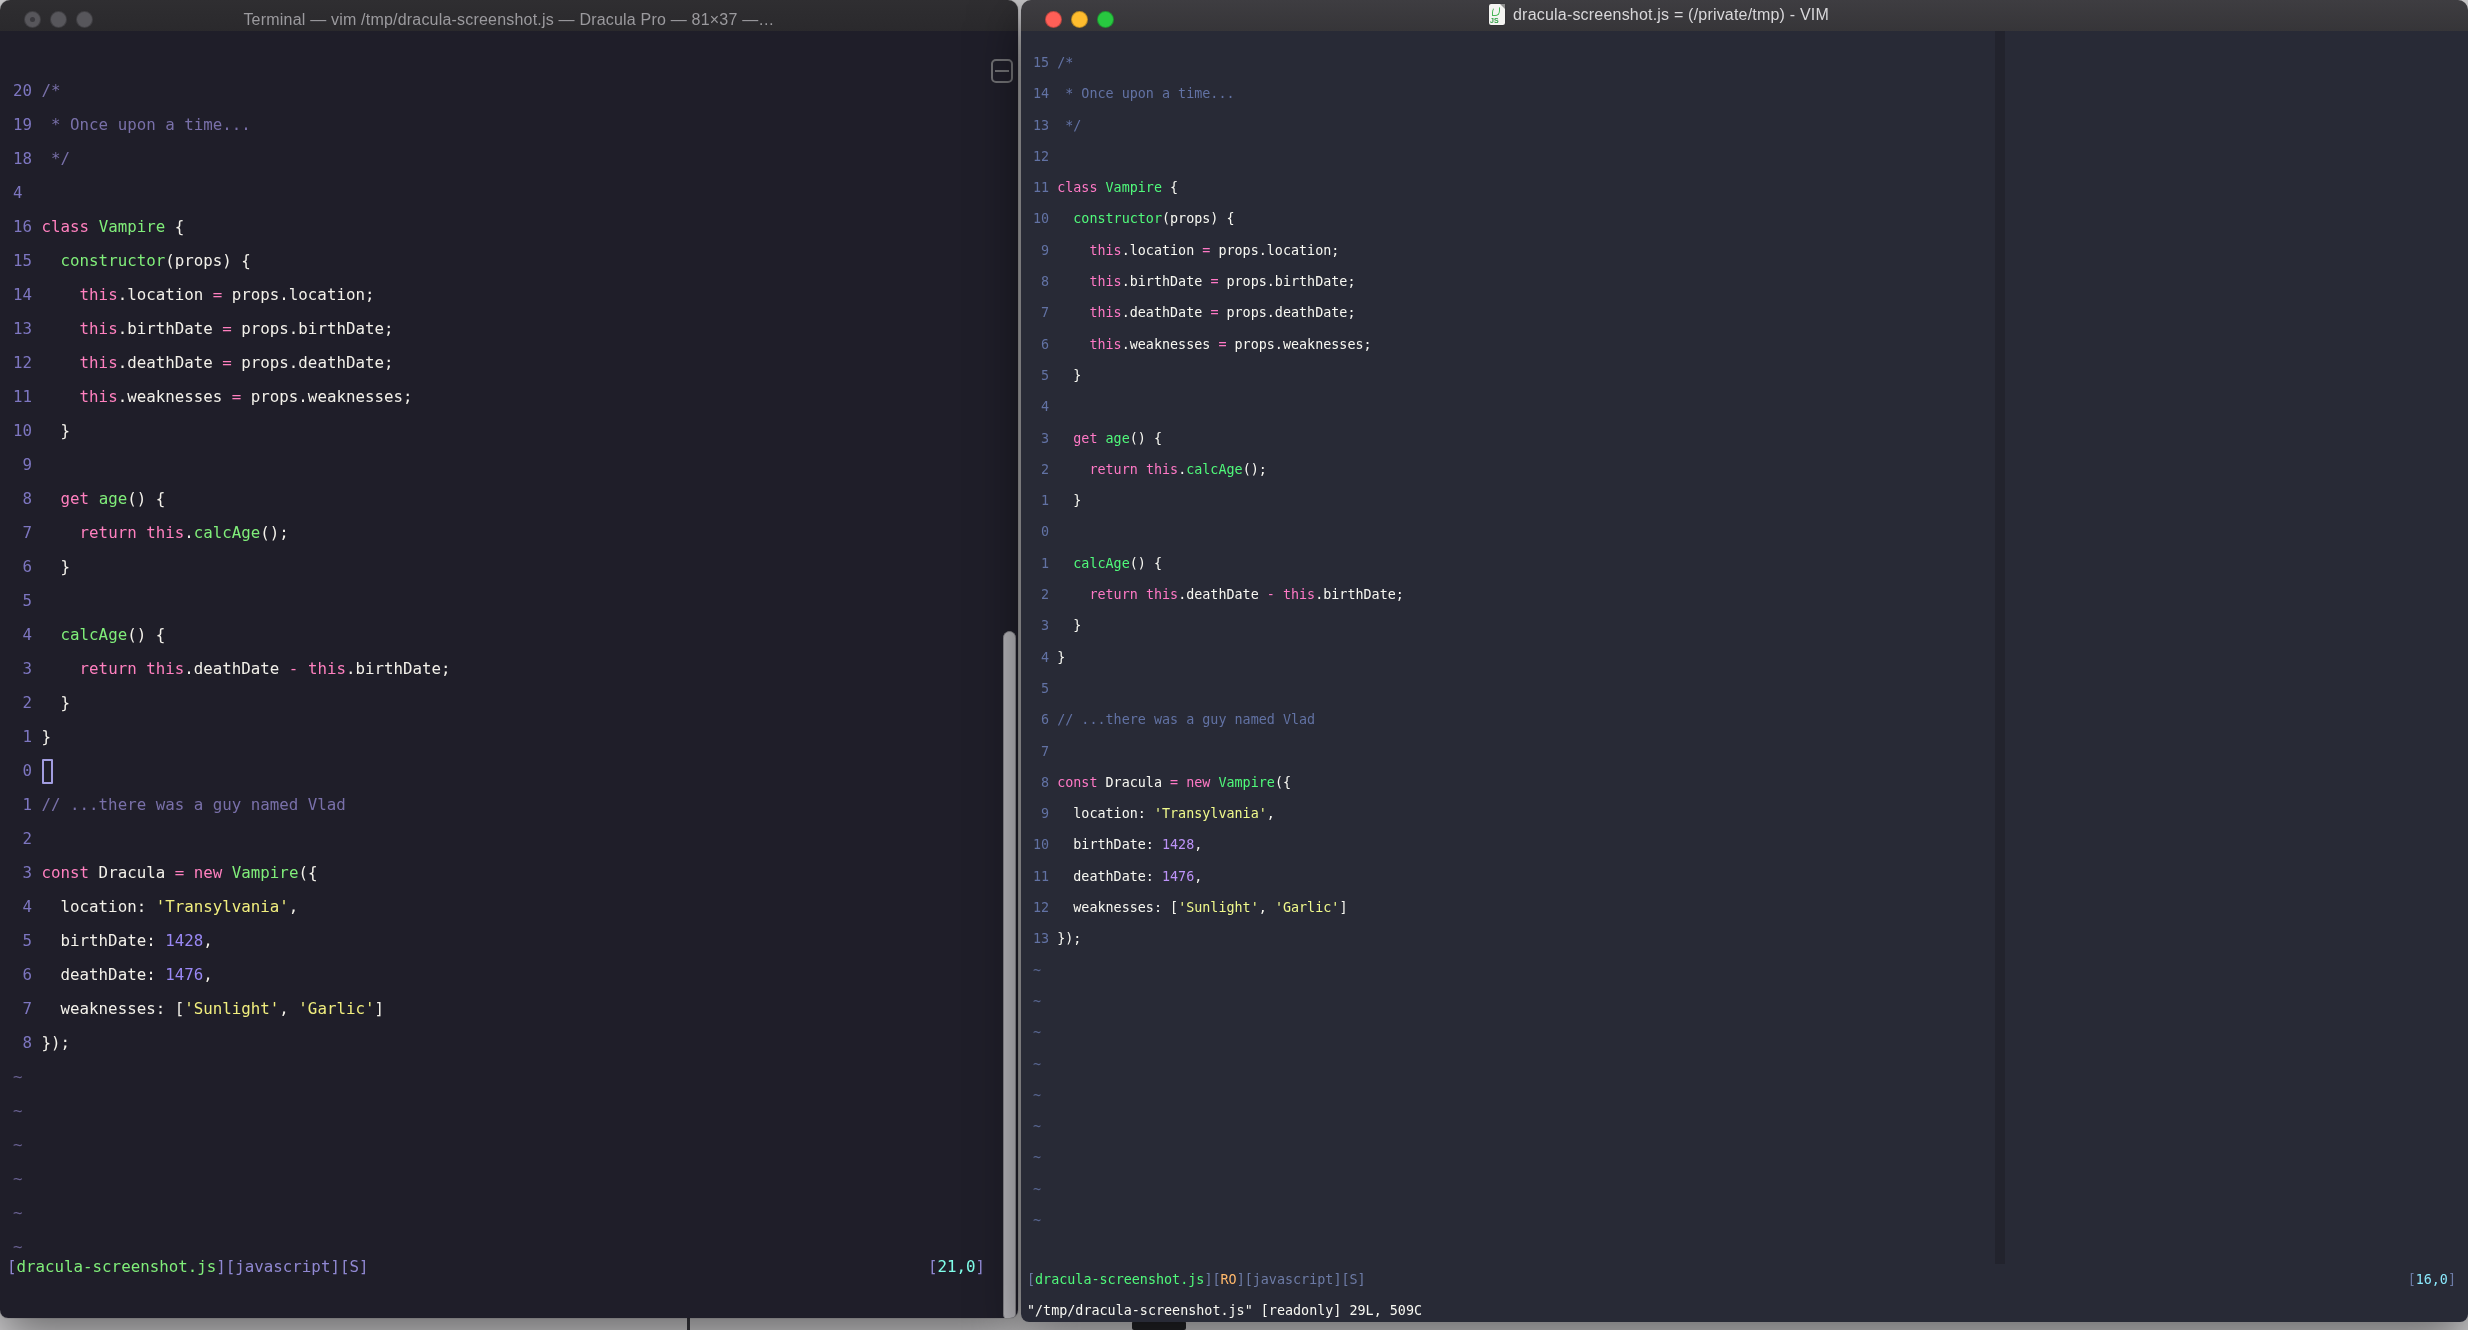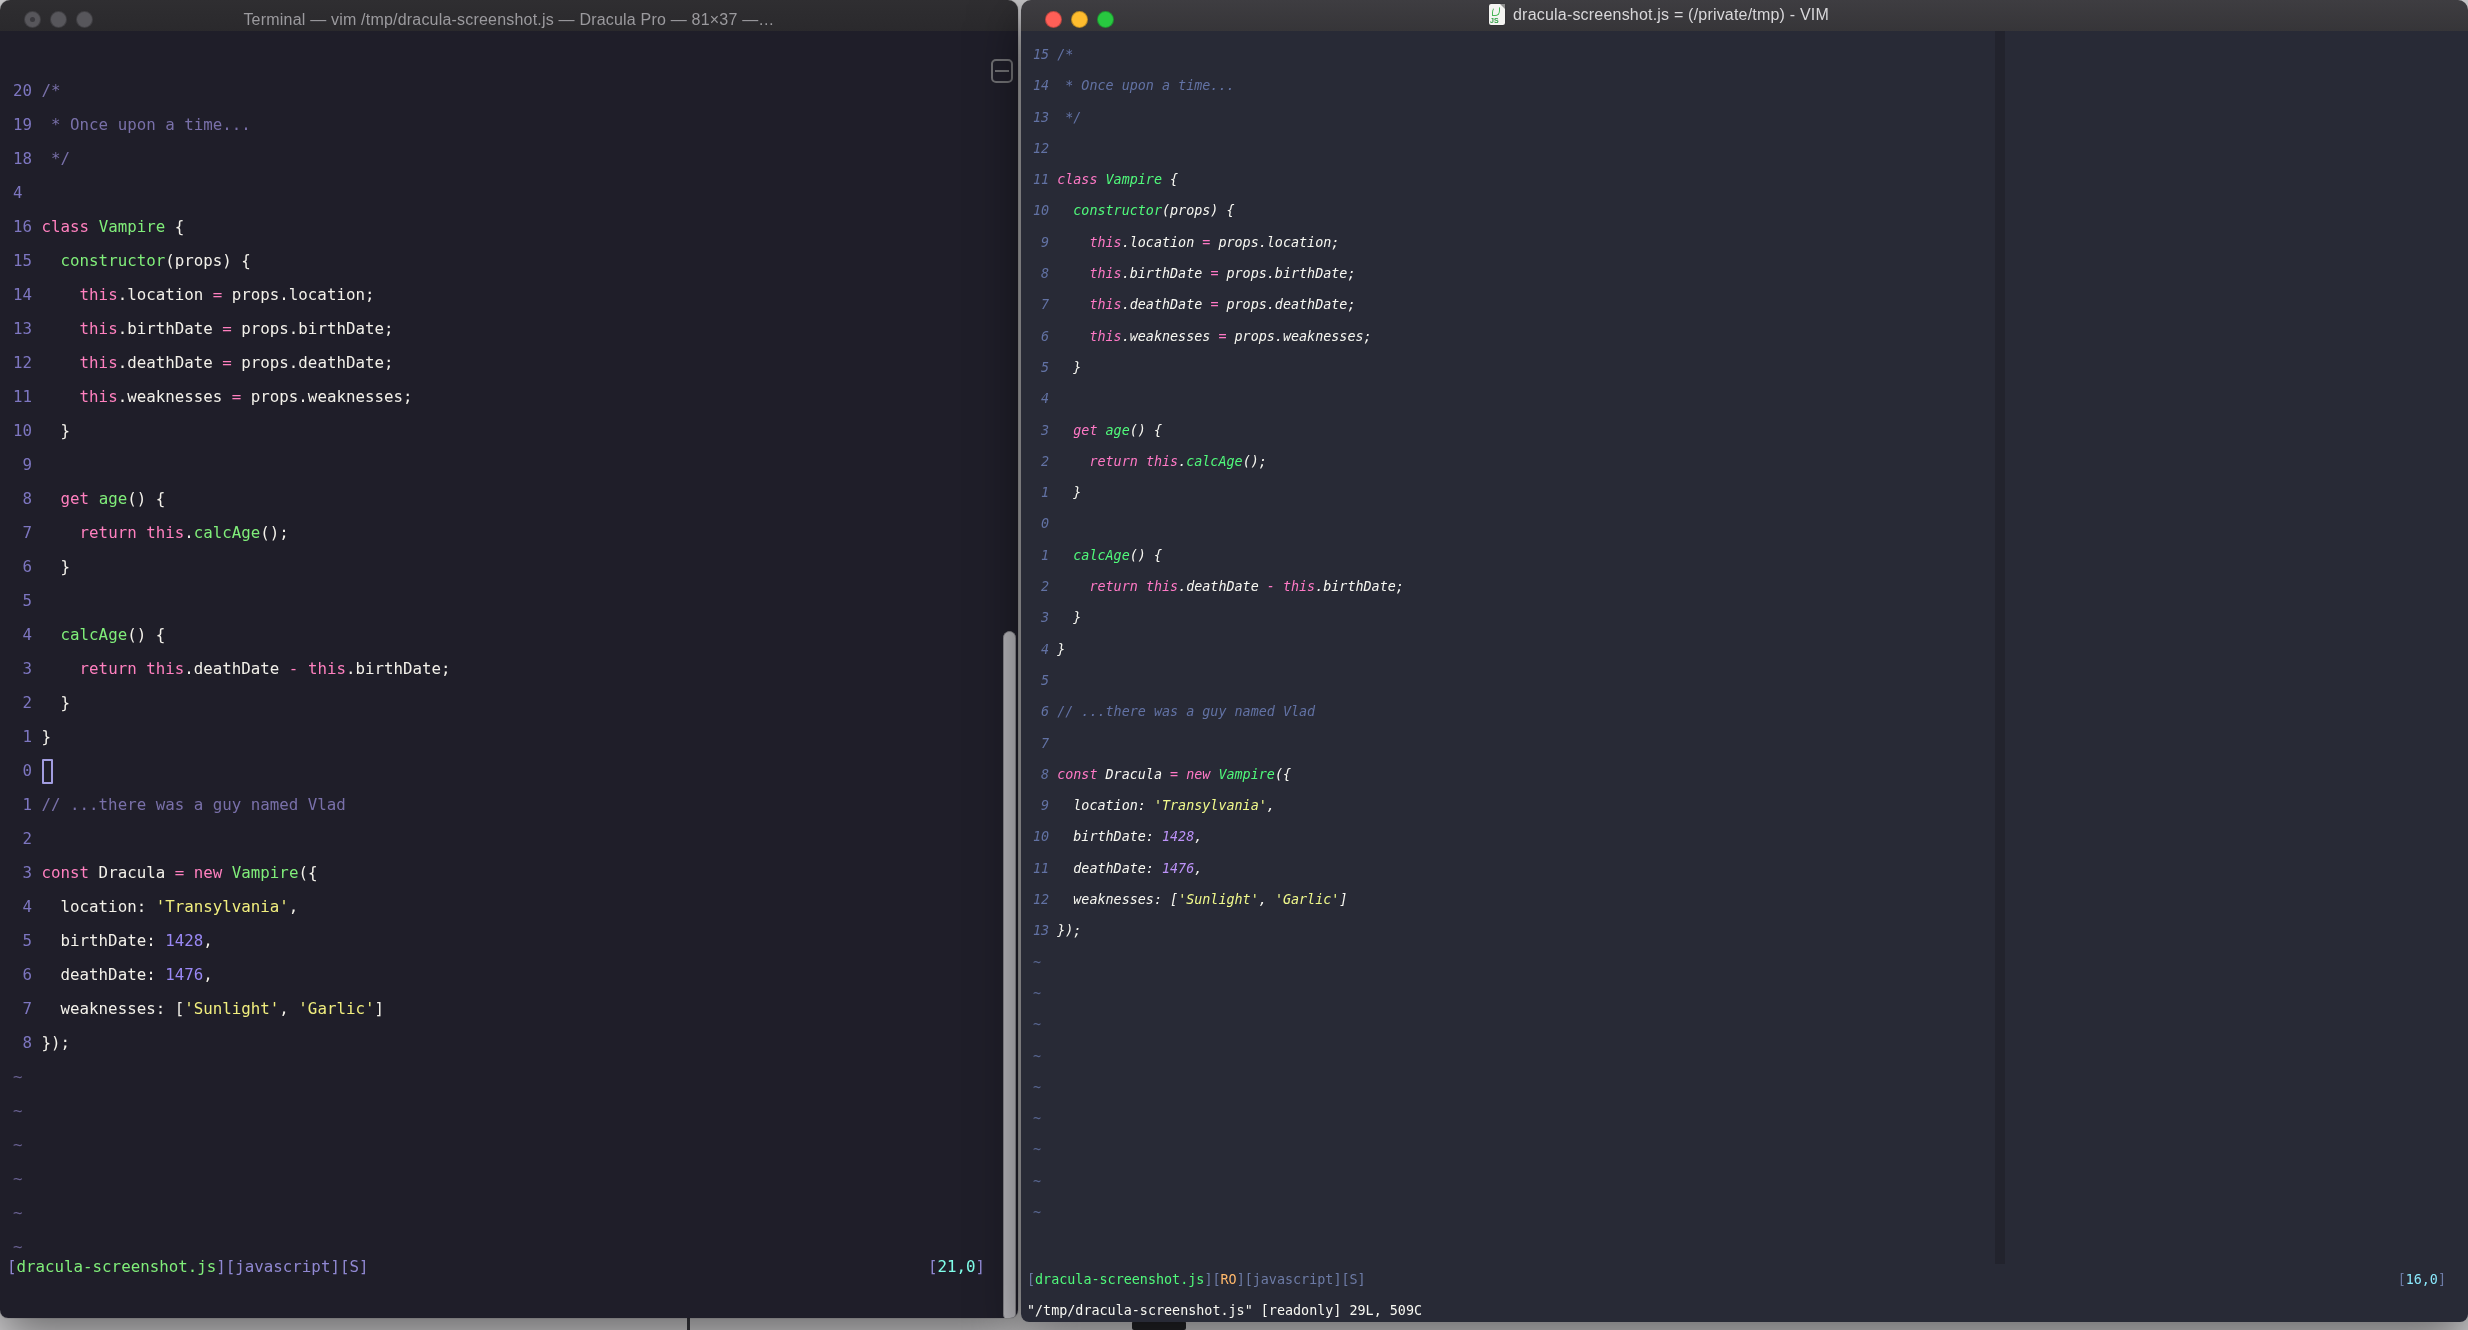--- a/index.html
+++ b/index.html
@@ -39,39 +39,39 @@
   .doc-icon .vine { position:absolute; top:3px; left:3px; width:8px; height:9px;
                     border:1.5px solid #49b657; border-radius:60% 0 60% 0; border-top-color:transparent; }
 
   
   .pane { position:absolute; left:0; right:0; bottom:0; top:31px; background:var(--bg); }
   .codearea { position:relative; }
   .row  { white-space:pre; }
   .win-left  .pane { font:15.8px/34px   "DejaVu Sans Mono", monospace; }
   .win-right .pane { font:13.4px/31.3px "DejaVu Sans Mono", monospace; }
   .win-left  .codearea { padding:16px 0 0 13px;margin-top:27px; }
-  .win-right .codearea { padding:8px 0 0 12px;font-style:italic; }
+  .win-right .codearea { padding:16px 0 0 12px; }
   .ln   { color:var(--lnr); }
   .tilde{ color:var(--comment); opacity:.8; }
 
   .t-f  { color:var(--fg); }
   .t-p  { color:var(--pink); }
   .t-g  { color:var(--green); }
   .t-y  { color:var(--yellow); }
   .t-num{ color:var(--num); }
   .t-c  { color:var(--comment); }
   .t-sb { color:var(--sb); }
   .t-cy { color:var(--cy); }
   .t-o  { color:var(--orange); }
   .t-cur{ display:inline-block; width:11px; height:25px; border:2px solid var(--cursor);
           vertical-align:middle; border-radius:1px; }
 
   .statusline { position:absolute; display:flex; justify-content:space-between; white-space:pre; }
   .win-left  .statusline { left:7px; right:33px; bottom:34px; height:34px; }
-  .win-right .statusline { left:6px; right:22px; bottom:27px; height:31px; }
+  .win-right .statusline { left:6px; right:12px; bottom:27px; height:31px; }
   .cmdline { position:absolute; left:6px; right:6px; bottom:0; height:27px; color:var(--fg); white-space:pre; }
 
   
   .split-btn { position:absolute; top:25px; right:3px; width:26px; height:30px;
                display:flex; align-items:center; justify-content:center; }
   .split-btn span { display:block; width:22px; height:24px; border:2px solid #707073; border-radius:5px;
                     position:relative; background:transparent; }
   .split-btn span::after { content:""; position:absolute; left:2px; right:2px; top:9px;
                            border-top:2px solid #707073; }
   .scroll-thumb { position:absolute; right:2px; top:600px; width:13px; height:690px;

